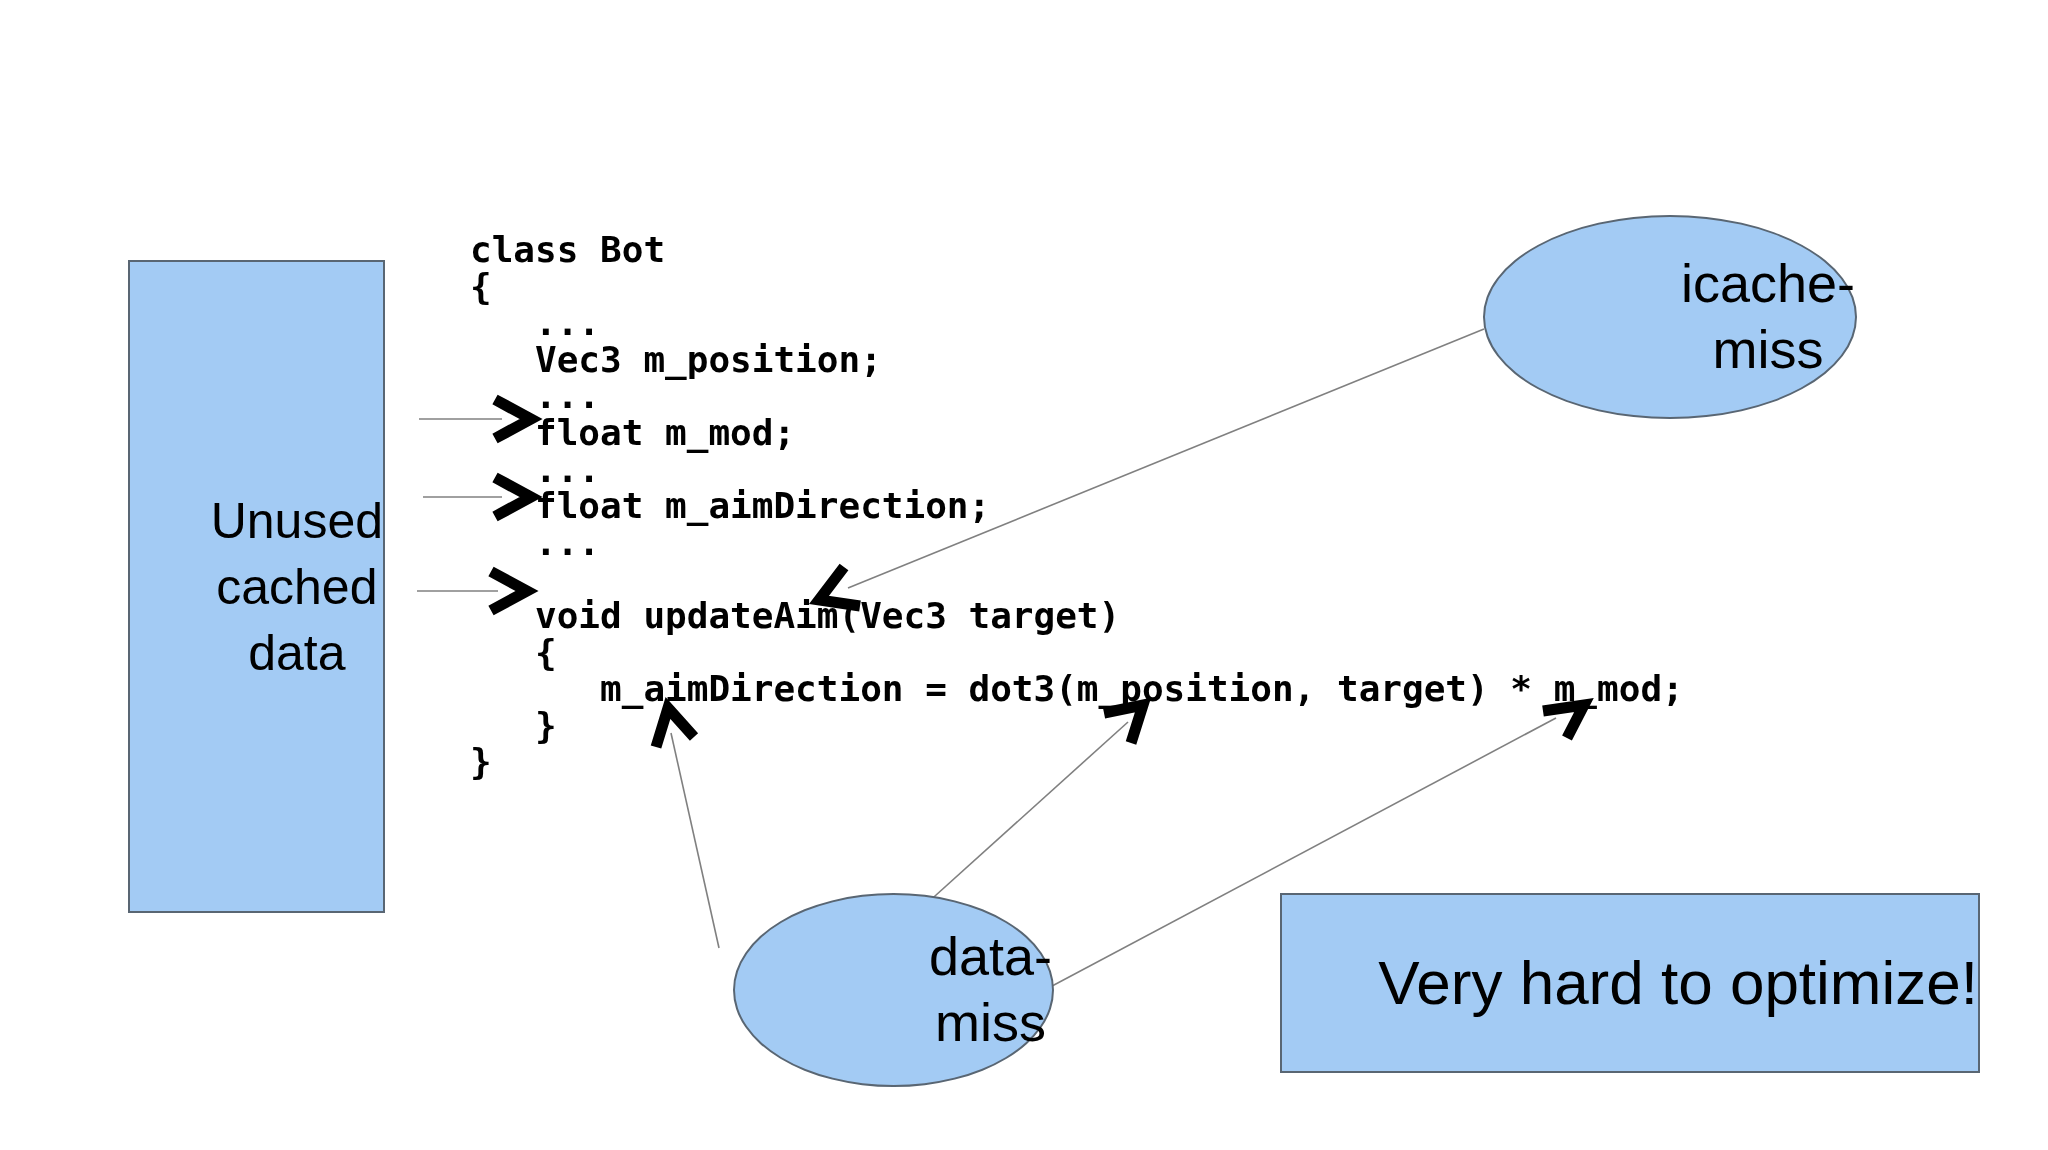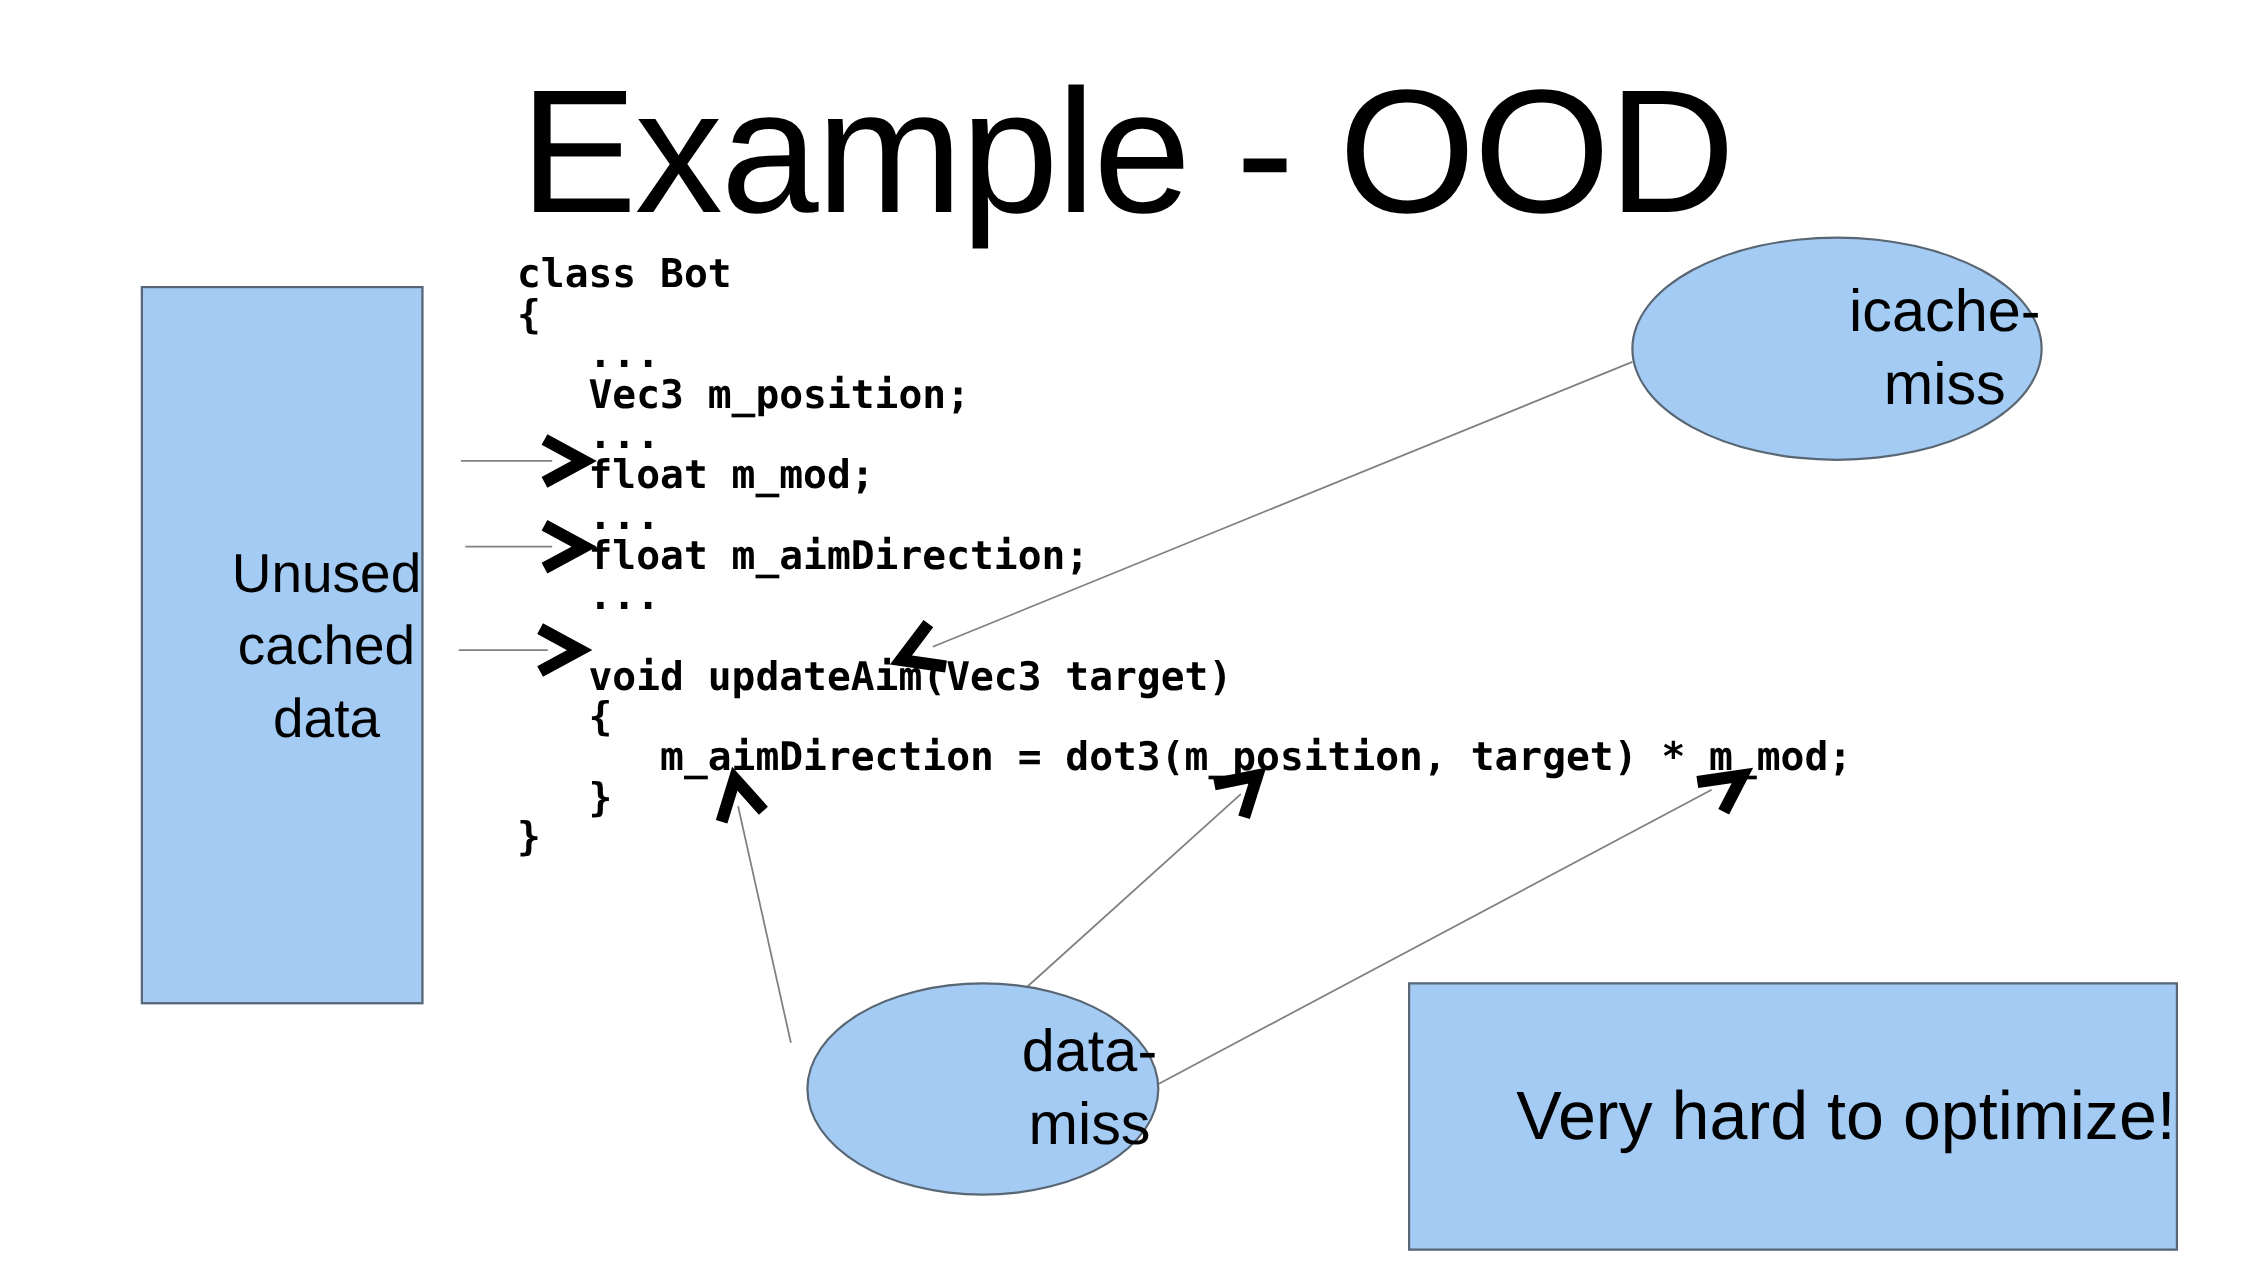--- a/index.html
+++ b/index.html
@@ -28,33 +28,32 @@
   .shape .lbl{white-space:pre-line;}
 
   .left-box{left:128px;top:260px;width:257px;height:653px;}
   .left-box .lbl{font-size:50px;line-height:1.32;}
 
   .ellipse{border-radius:50%;}
   .icache-ellipse{left:1483px;top:215px;width:374px;height:204px;}
   .data-ellipse{left:733px;top:893px;width:321px;height:194px;}
   .ellipse .lbl{font-size:54px;line-height:1.22;}
 
-  .right-box{left:1280px;top:893px;width:700px;height:244px;}
+  .right-box{left:1280px;top:893px;width:700px;height:180px;}
   .right-box .lbl{font-size:62px;line-height:1.1;}
 
   .overlay{position:absolute;left:0;top:0;width:2048px;height:1150px;pointer-events:none;}
   .connector{stroke:var(--connector_line);stroke-width:1.6px;fill:none;}
   .chevron{stroke:var(--arrowhead);stroke-width:11px;fill:none;stroke-linejoin:miter;stroke-linecap:butt;}
 </style>
 </head>
 <body>
 
 <div class="slide">
 
-  <div class="title">Example - OOD</div>
 
   <pre class="code">class Bot
 {
    ...
    Vec3 m_position;
    ...
    float m_mod;
    ...
    float m_aimDirection;
    ...

